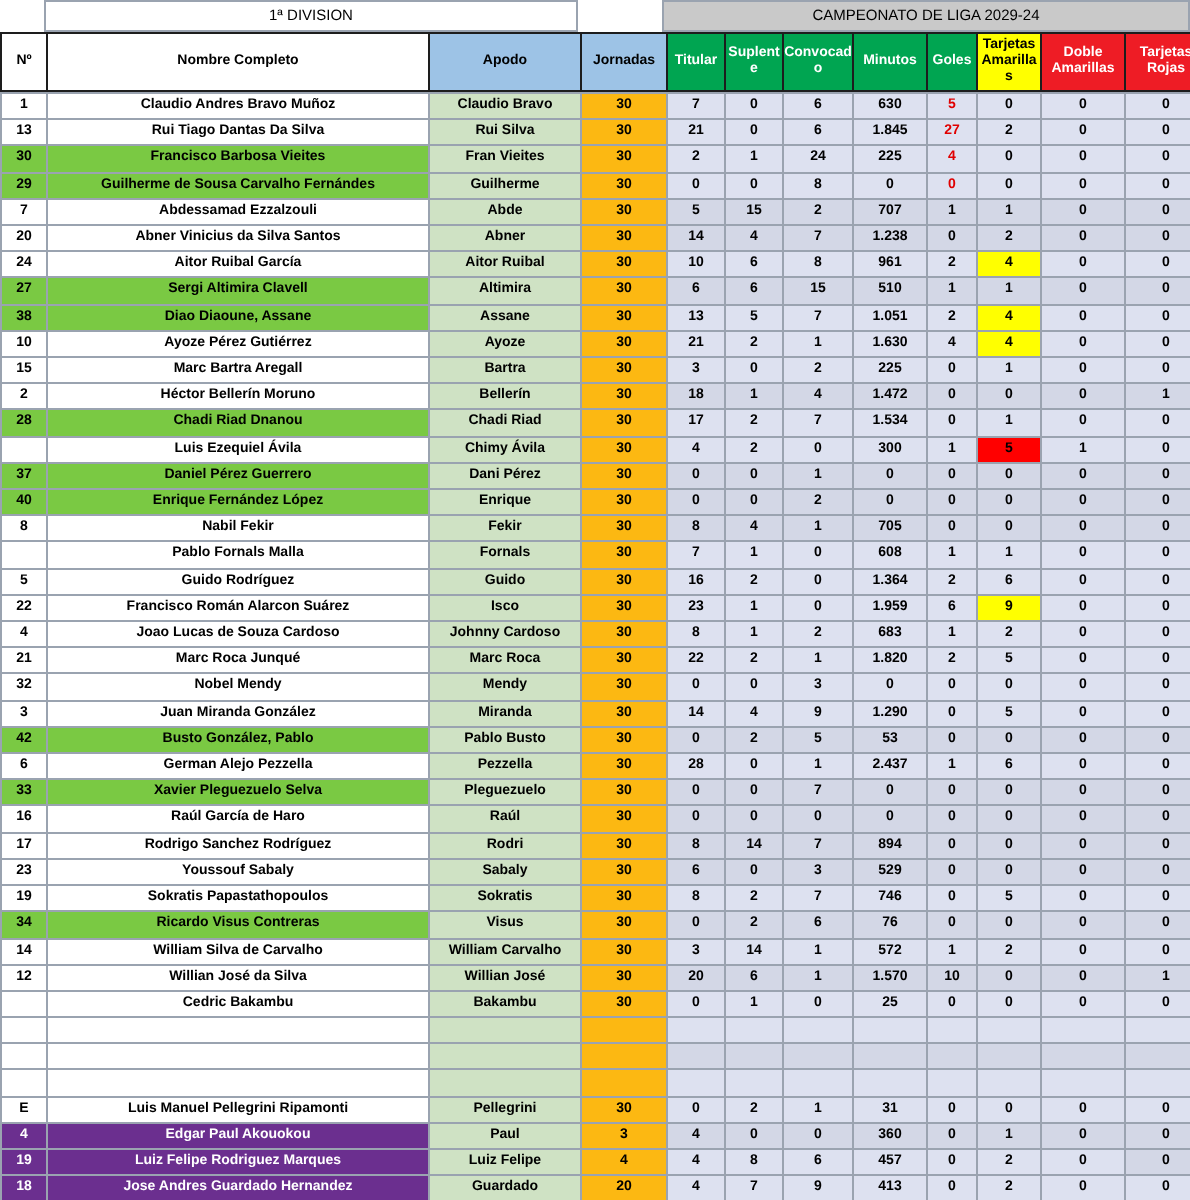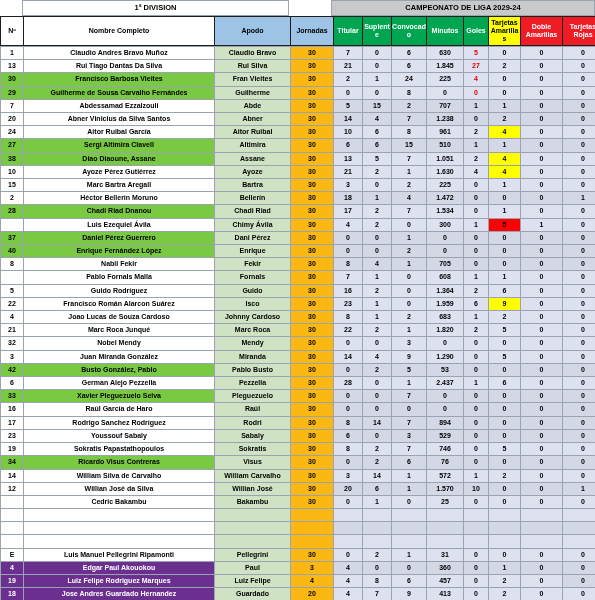--- a/index.html
+++ b/index.html
@@ -32,21 +32,21 @@
   .rowpurp  .c-num,.rowpurp .c-name{background:#6b2f8f;color:#ffffff;}
   .alt      {background:#d3d7e6 !important;}
   .amar-y   {background:#ffff00 !important;}
   .amar-r   {background:#ff0000 !important;}
   .gk       {color:#e00000;}
   .blankrow td{height:12.2px;}
   .blankrow .c-num,.blankrow .c-name{background:#ffffff;}
 
   
   #titleband{width:595px;height:14px;}
-  #titleband td{border:1px solid #9aa3b0;padding:0;font-size:7.5px;font-weight:bold;
+  #titleband td{border:1px solid #9aa3b0;padding:0;font-size:7.5px;font-weight:normal;
                 text-align:center;height:14px;line-height:14px;}
   .tb-blank{background:#ffffff;border:none !important;}
   .tb-div{background:#ffffff;}
   .tb-camp{background:#c9c9c9;}
 
   
   #headrow td{border:1px solid #1d1d1d;padding:0;font-size:7px;font-weight:bold;
               text-align:center;height:28px;line-height:8px;
               white-space:normal;word-break:break-word;}
   .h-white{background:#ffffff;color:#000;}

